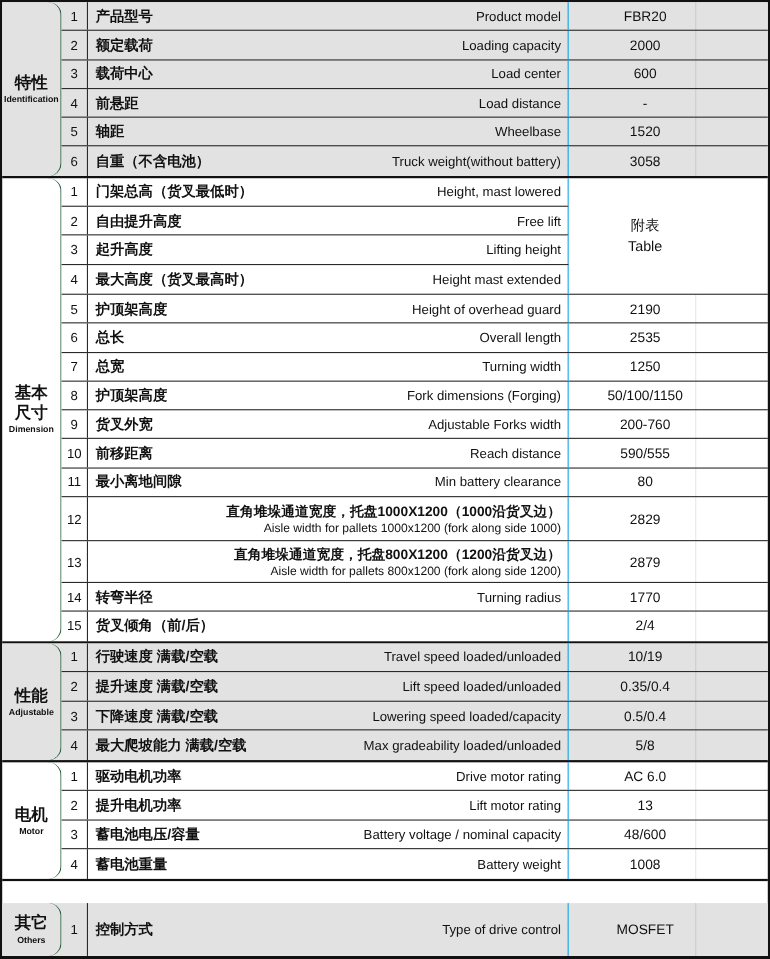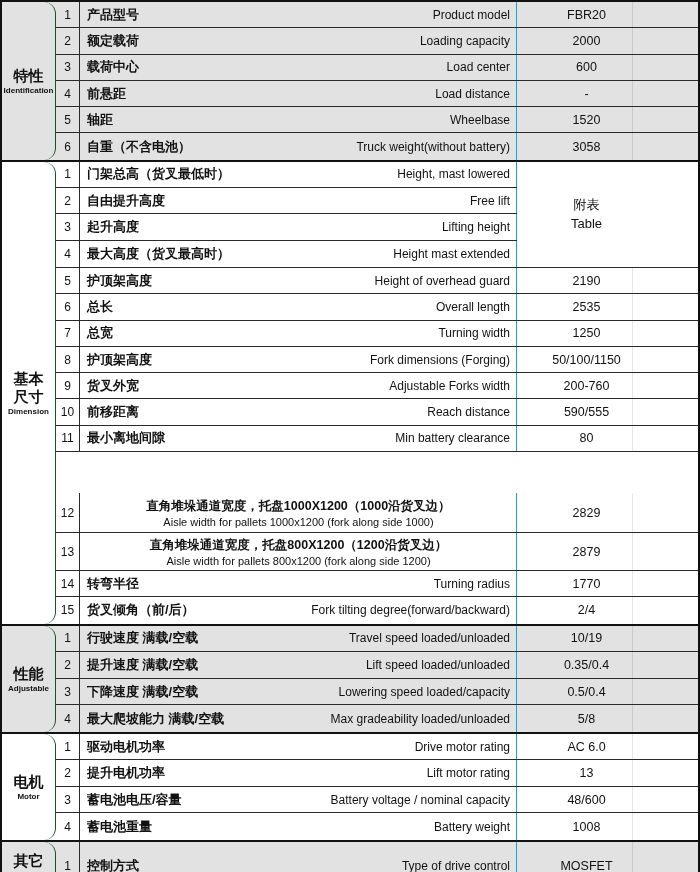--- a/index.html
+++ b/index.html
@@ -7,50 +7,50 @@
     width:700px;height:872px;background:#ffffff;position:relative;
     font-family:"Liberation Sans","DejaVu Sans",sans-serif;color:#111;
     overflow:hidden;
   }
   .spec-table{
     position:absolute;left:0;top:0;width:700px;
     border:2px solid #111;border-bottom-width:3px;box-sizing:border-box;
     background:#fff;
   }
   .sec{display:flex;border-bottom:2.5px solid #111;align-items:stretch;}
-  .sec:last-child{border-bottom:none;}
+  .sec:last-child{border-bottom:none;margin-top:20px;}
   .sec.shaded{background:#e2e2e2;}
   .cat{
     width:54px;flex:0 0 54px;border-right:1px solid #14532d;
     display:flex;flex-direction:column;align-items:center;justify-content:center;
     text-align:center;box-sizing:border-box;border-radius:12px;
   }
   .cat-zh{font-size:15px;font-weight:bold;line-height:1.2;max-width:34px;}
   .cat-en{font-size:8px;font-weight:bold;margin-top:1px;white-space:nowrap;}
   .rows{flex:1;display:flex;flex-direction:column;min-width:0;}
   .row{
     display:flex;align-items:stretch;height:26.3px;box-sizing:border-box;
     border-bottom:1px solid #2a2a2a;
   }
   .rows > .row:last-child{border-bottom:none;}
   .sec2 .row,.sec3 .row{height:26.55px;}
-  .row.tall-a{height:40px;margin-top:41px;}
+  .row.tall-a{height:40px;}
   .row.tall-b{height:38px;}
   .row.single-tall{height:48px;}
   .num{
     width:24px;flex:0 0 24px;border-right:1px solid #2a2a2a;box-sizing:border-box;
     display:flex;align-items:center;justify-content:center;font-size:12px;
   }
   .desc{
     flex:1;min-width:0;display:flex;align-items:center;justify-content:space-between;
     padding:0 6px 0 7px;border-right:1px solid #0ea5e9;box-sizing:border-box;
   }
   .desc .zh{font-size:13px;font-weight:bold;white-space:nowrap;}
   .desc .en{font-size:12px;white-space:nowrap;}
-  .desc.stacked{flex-direction:column;align-items:center;justify-content:center;gap:1px;}
+  .desc.stacked{flex-direction:column;align-items:flex-end;justify-content:center;gap:1px;}
   .desc.stacked .zh{font-size:12.5px;}
   .desc.stacked .en{font-size:11px;}
   .val{
     width:181px;flex:0 0 181px;box-sizing:border-box;position:relative;
     display:flex;align-items:center;justify-content:center;
     padding-right:42px;font-size:12.5px;
   }
   .val::after{
     content:"";position:absolute;right:65px;top:0;bottom:0;width:1px;
     background:rgba(0,0,0,0.10);
@@ -246,21 +246,20 @@
           <div class="desc">
             <span class="zh">转弯半径</span>
             <span class="en">Turning radius</span>
           </div>
           <div class="val">1770</div>
         </div>
         <div class="row">
           <div class="num">15</div>
           <div class="desc">
             <span class="zh">货叉倾角（前/后）</span>
-            <span class="en">Fork tilting degree(forward/backward)</span>
           </div>
           <div class="val">2/4</div>
         </div>
       </div>
     </section>
 
     <section class="sec shaded sec2">
       <div class="cat">
         <div class="cat-zh">性能</div>
         <div class="cat-en">Adjustable</div>

